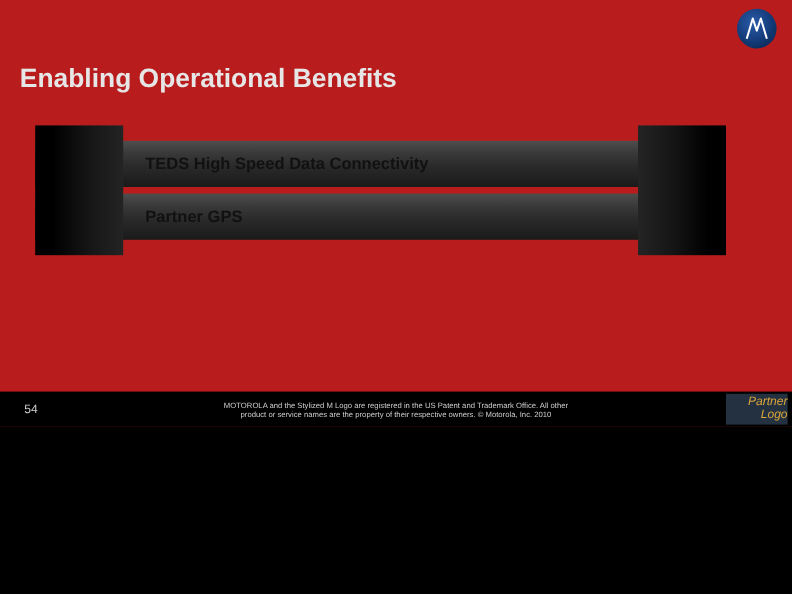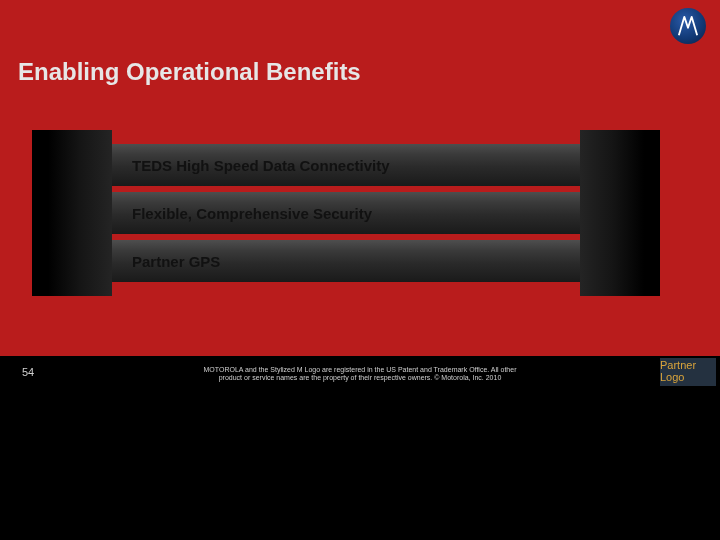--- a/index.html
+++ b/index.html
@@ -1,54 +1,51 @@
 <!DOCTYPE html>
 <html><head>
 <meta charset="utf-8">
 <style>
   * { margin: 0; padding: 0; box-sizing: border-box; }
   html, body { width: 720px; height: 540px; background: #000; font-family: Arial, Helvetica, sans-serif; overflow: hidden; }
   .slide { position: relative; width: 720px; height: 388px; background: #b91c1c; }
   .logo-top { position: absolute; top: 8px; right: 14px; width: 36px; height: 36px; border-radius: 50%; background: radial-gradient(circle at 40% 35%, #2a5aa8 0%, #123a77 55%, #081f45 100%); display:flex; align-items:center; justify-content:center; }
   .logo-top svg { width: 22px; height: 22px; }
   .title { position: absolute; left: 18px; top: 58px; font-size: 24px; font-weight: bold; color: #e6e6e6; }
-  .panel { position: absolute; left: 32px; right: 60px; top: 130px; }
+  .panel { position: absolute; left: 32px; right: 60px; top: 114px; }
   .stripe-wrap { position: relative; }
   .side-left, .side-right { position: absolute; top: 0; bottom: 0; width: 80px; }
   .side-left  { left: 0;  background: linear-gradient(to right, #000 0%, #000 20%, #151515 60%, #242424 100%); }
   .side-right { right: 0; background: linear-gradient(to left,  #000 0%, #000 20%, #151515 60%, #242424 100%); }
   .stripes { position: relative; padding: 8px 0; }
   .row { height: 42px; margin: 6px 0; background: linear-gradient(to bottom, #4e4e4e 0%, #3a3a3a 25%, #2a2a2a 55%, #1a1a1a 100%); display:flex; align-items:center; }
   .row .lbl { margin-left: 100px; font-size: 15px; font-weight: bold; color: #111; }
   .footer { position: absolute; left: 0; right: 0; bottom: 0; height: 32px; background: #000; }
   .pagenum { position: absolute; left: 22px; bottom: 10px; font-size: 11px; color: #cfcfcf; }
   .legal { position: absolute; left: 0; right: 0; bottom: 6px; text-align: center; font-size: 7px; color: #cfcfcf; line-height: 1.15; }
-  .partner { position: absolute; right: 4px; bottom: 2px; width: 56px; height: 28px; background: #243140; color: #d9a43b; font-size: 11px; display:flex; align-items:center; justify-content:center; text-align:left; line-height:1.05; }
+  .partner { position: absolute; right: 4px; bottom: 2px; width: 56px; height: 28px; background: #243140; color: #d9a43b; font-size: 11px; font-style: italic; display:flex; align-items:center; justify-content:center; text-align:right; line-height:1.05; }
 </style>
 </head>
 <body>
 
 <div class="slide">
 
   <div class="logo-top">
     <svg viewBox="0 0 24 24">
       <path d="M2 22 L8 2 L12 14 L16 2 L22 22" fill="none" stroke="#fff" stroke-width="2" stroke-linejoin="round"></path>
     </svg>
   </div>
 
   <div class="title">Enabling Operational Benefits</div>
 
   <div class="panel">
     <div class="stripe-wrap">
       <div class="stripes">
         <div class="row">
           <span class="lbl">TEDS High Speed Data Connectivity</span>
-        </div>
-        <div class="row">
-          <span class="lbl">Flexible, Comprehensive Security</span>
         </div>
         <div class="row">
           <span class="lbl">Partner GPS</span>
         </div>
       </div>
       <div class="side-left"></div>
       <div class="side-right"></div>
     </div>
   </div>
 

